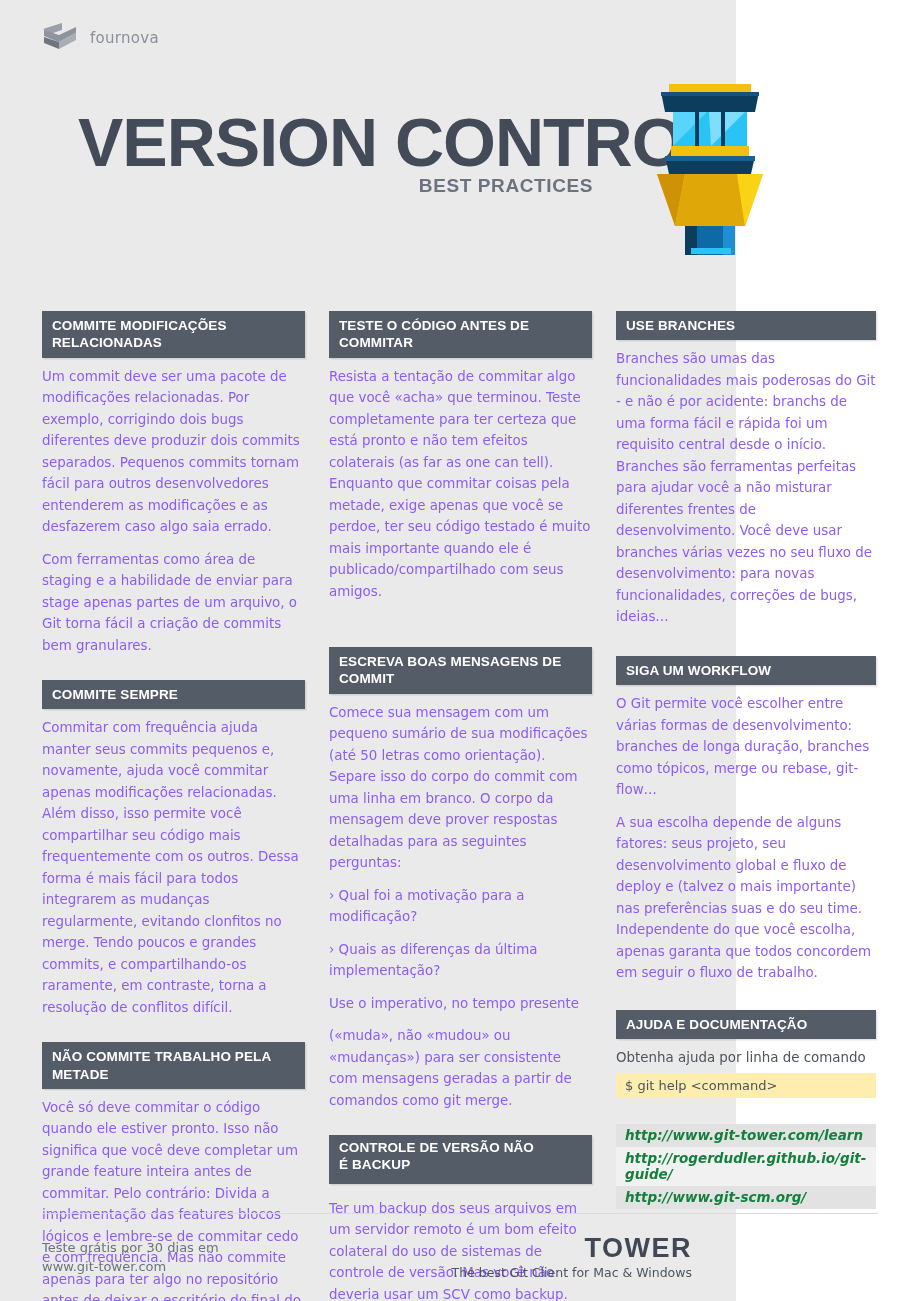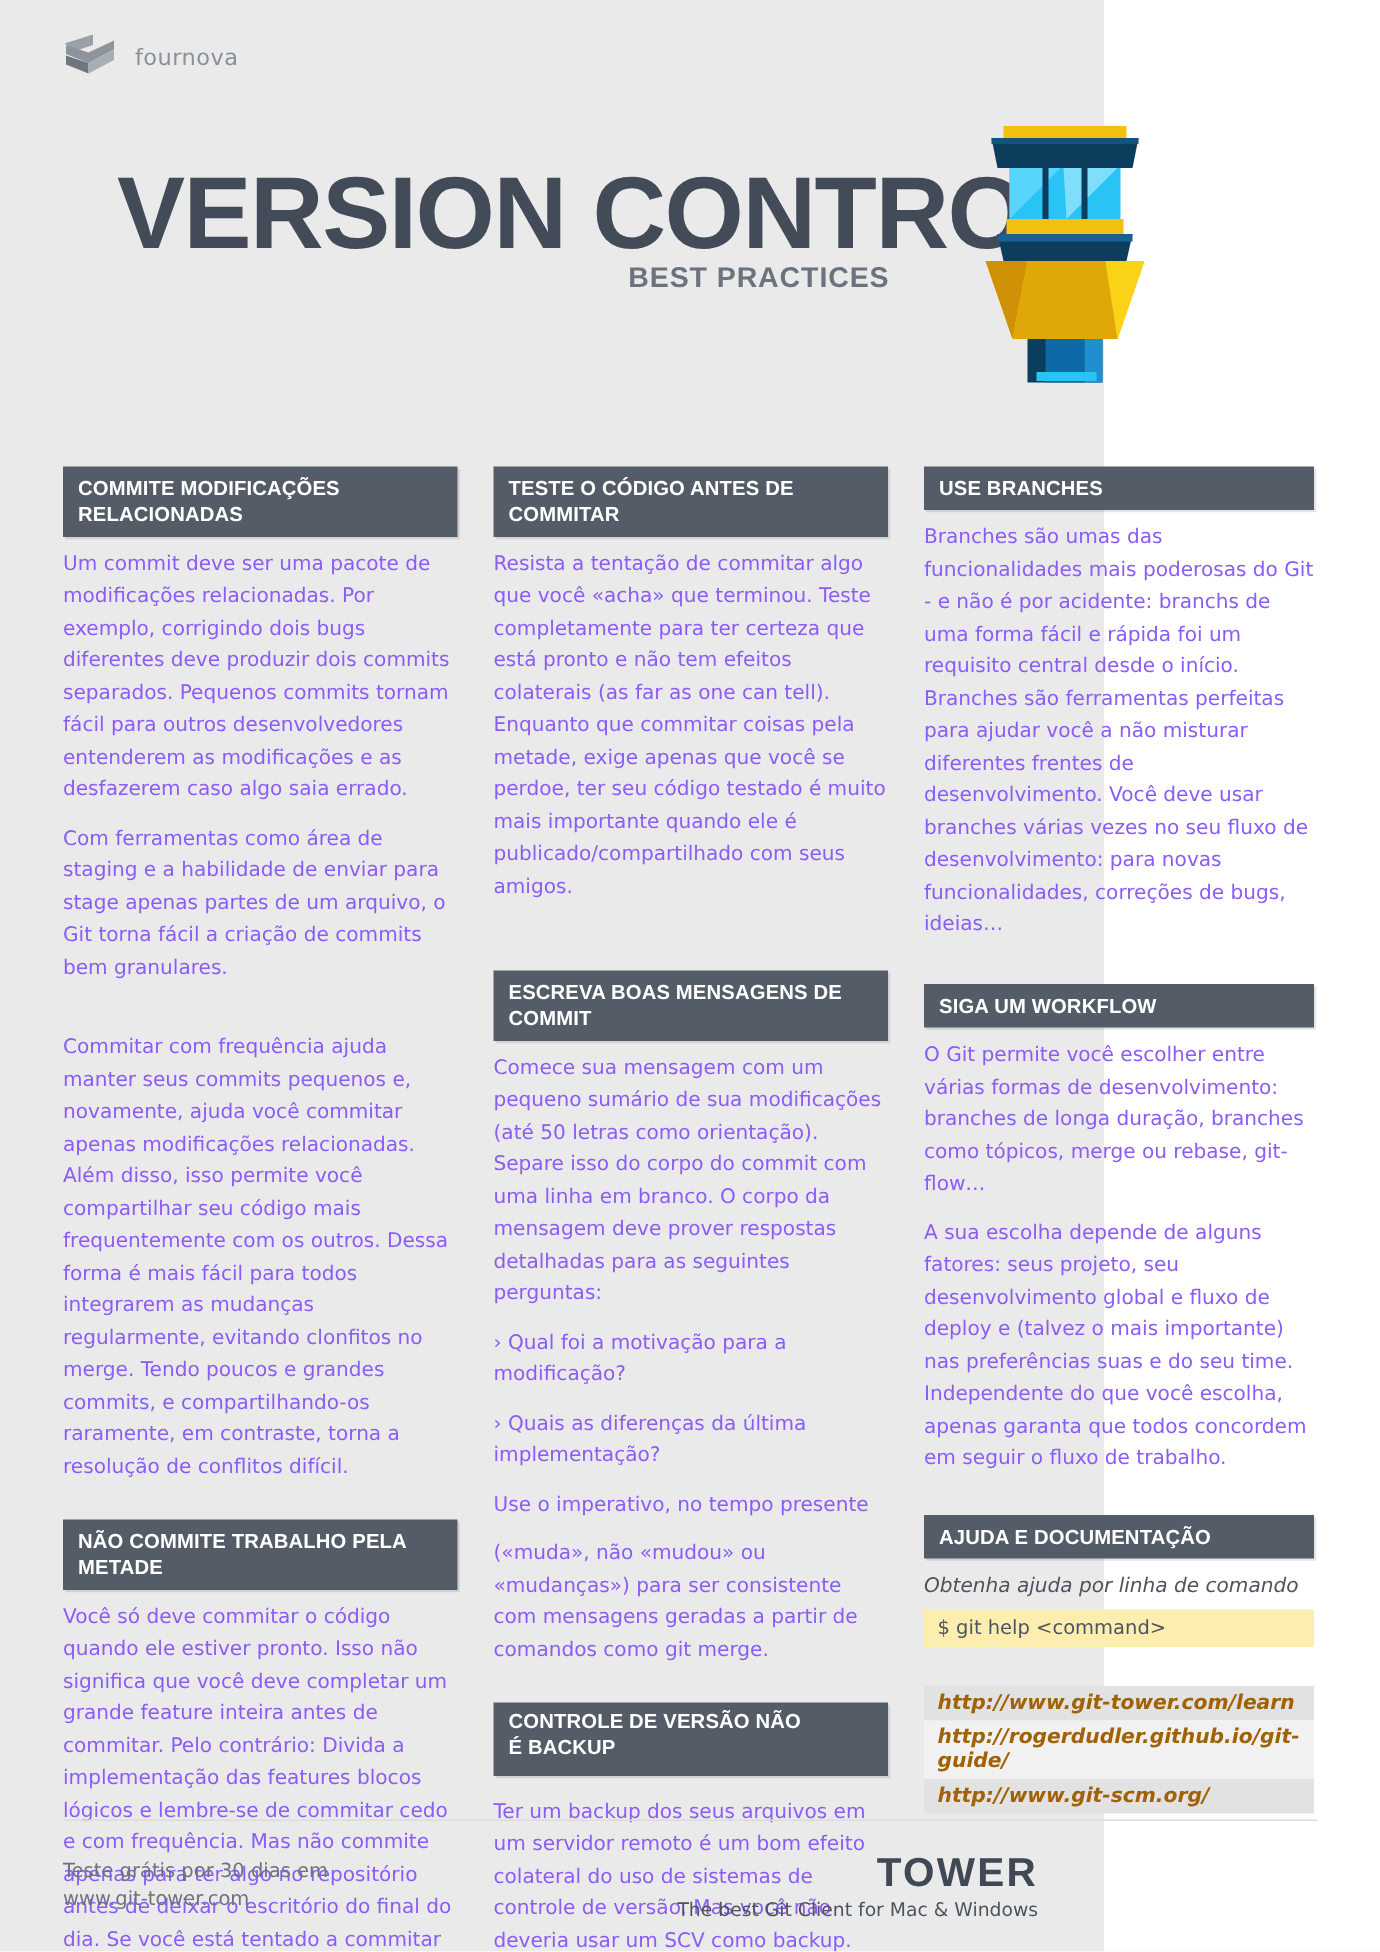--- a/index.html
+++ b/index.html
@@ -95,39 +95,38 @@
   .card-body p:last-child { margin-bottom: 0; }
   .bullet { padding-left: 0; }
 
   
   .help-label {
     color: #4d545e;
     font-size: 13.4px;
     line-height: 21px;
     padding-top: 8px;
     font-family: "DejaVu Sans", sans-serif;
-    font-style: italic;
   }
   .code-line {
     margin-top: 5px;
     background: #fdeeb0;
     color: #4d545e;
     font-size: 13px;
     padding: 5px 9px;
     font-family: "DejaVu Sans", sans-serif;
   }
 
   
   .res-list { margin-top: 0; }
   .res-link {
     display: block;
     font-style: italic;
     font-weight: bold;
     font-size: 13.5px;
-    color: #a16207;
+    color: #15803d;
     padding: 3px 9px 4px 9px;
     text-decoration: none;
     font-family: "DejaVu Sans", sans-serif;
   }
   .res-link.odd  { background: #e2e2e2; }
   .res-link.even { background: #f1f1f1; }
 
   
   .rule {
     position: absolute;
@@ -225,20 +224,21 @@
 
       <div class="card">
         <div class="card-head">COMMITE MODIFICAÇÕES RELACIONADAS</div>
         <div class="card-body">
           <p>Um commit deve ser uma pacote de modificações relacionadas. Por exemplo, corrigindo dois bugs diferentes deve produzir dois commits separados. Pequenos commits tornam fácil para outros desenvolvedores entenderem as modificações e as desfazerem caso algo saia errado.</p>
           <p>Com ferramentas como área de staging e a habilidade de enviar para stage apenas partes de um arquivo, o Git torna fácil a criação de commits bem granulares.</p>
         </div>
       </div>
 
       <div class="card">
+        <div class="card-head">COMMITE SEMPRE</div>
         <div class="card-body">
           <p>Commitar com frequência ajuda manter seus commits pequenos e, novamente, ajuda você commitar apenas modificações relacionadas. Além disso, isso permite você compartilhar seu código mais frequentemente com os outros. Dessa forma é mais fácil para todos integrarem as mudanças regularmente, evitando clonfitos no merge. Tendo poucos e grandes commits, e compartilhando-os raramente, em contraste, torna a resolução de conflitos difícil.</p>
         </div>
       </div>
 
       <div class="card">
         <div class="card-head">NÃO COMMITE TRABALHO PELA METADE</div>
         <div class="card-body">
           <p>Você só deve commitar o código quando ele estiver pronto. Isso não significa que você deve completar um grande feature inteira antes de commitar. Pelo contrário: Divida a implementação das features blocos lógicos e lembre-se de commitar cedo e com frequência. Mas não commite apenas para ter algo no repositório antes de deixar o escritório do final do dia. Se você está tentado a commitar apenas pela necessidade de uma cópia de trabalho limpa (para fazer checkout em uma branch, pull em modificações, etc.) considere usar a funcionalidade de stash do Git.</p>
         </div>

